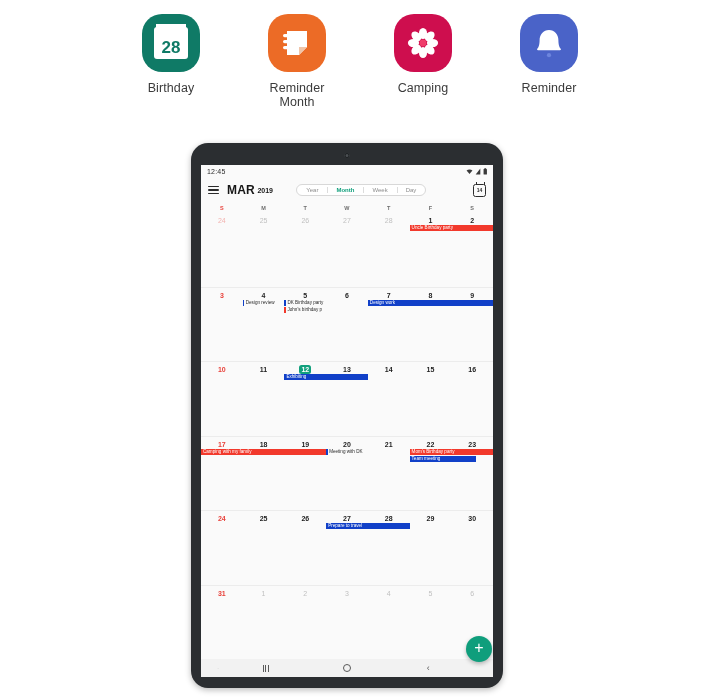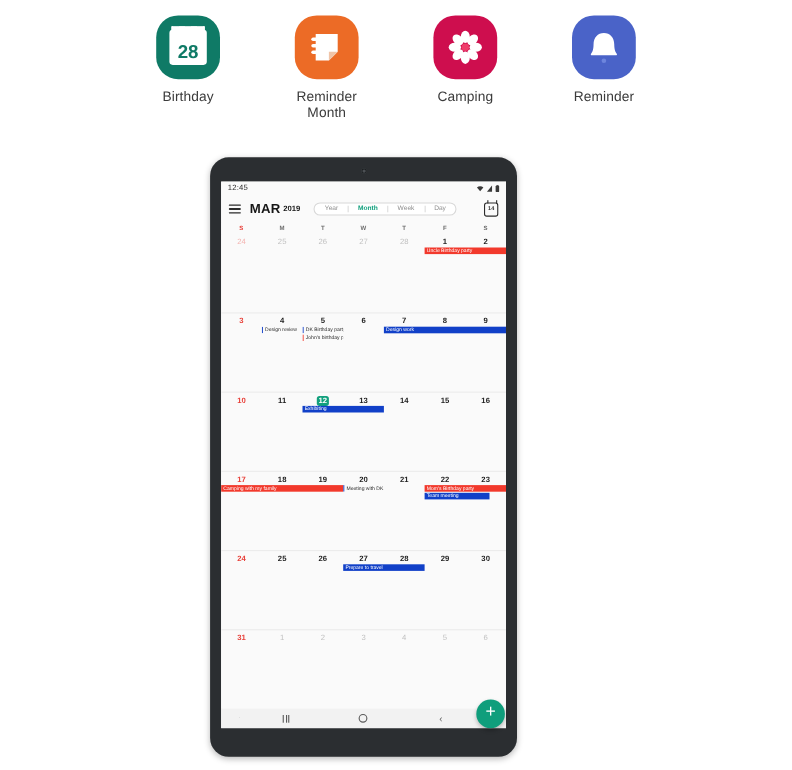--- a/index.html
+++ b/index.html
@@ -55,25 +55,25 @@
   .cal-num { font-size: 17px; font-weight: bold; color: #0f7a66; line-height: 1; }
 
   .notes-glyph { width: 32px; height: 32px; }
   .flower-glyph { width: 34px; height: 34px; }
   .bell-glyph { width: 32px; height: 34px; }
 
   
   .tablet {
     position: absolute;
     left: 191px; top: 143px;
-    width: 279px; height: 545px;
+    width: 312px; height: 545px;
     background: #2b2e31;
     border-radius: 17px;
     box-shadow: 0 2px 6px rgba(0,0,0,.28);
-    padding: 22px 10px 26px 10px;
+    padding: 22px 10px 11px 10px;
   }
   .camera {
     position: absolute; top: 10px; left: 50%;
     transform: translateX(-50%);
     width: 5px; height: 5px; border-radius: 50%;
     background: #4c5054;
     box-shadow: inset 0 0 0 1px #1d2022;
   }
   .screen {
     width: 100%; height: 100%;

